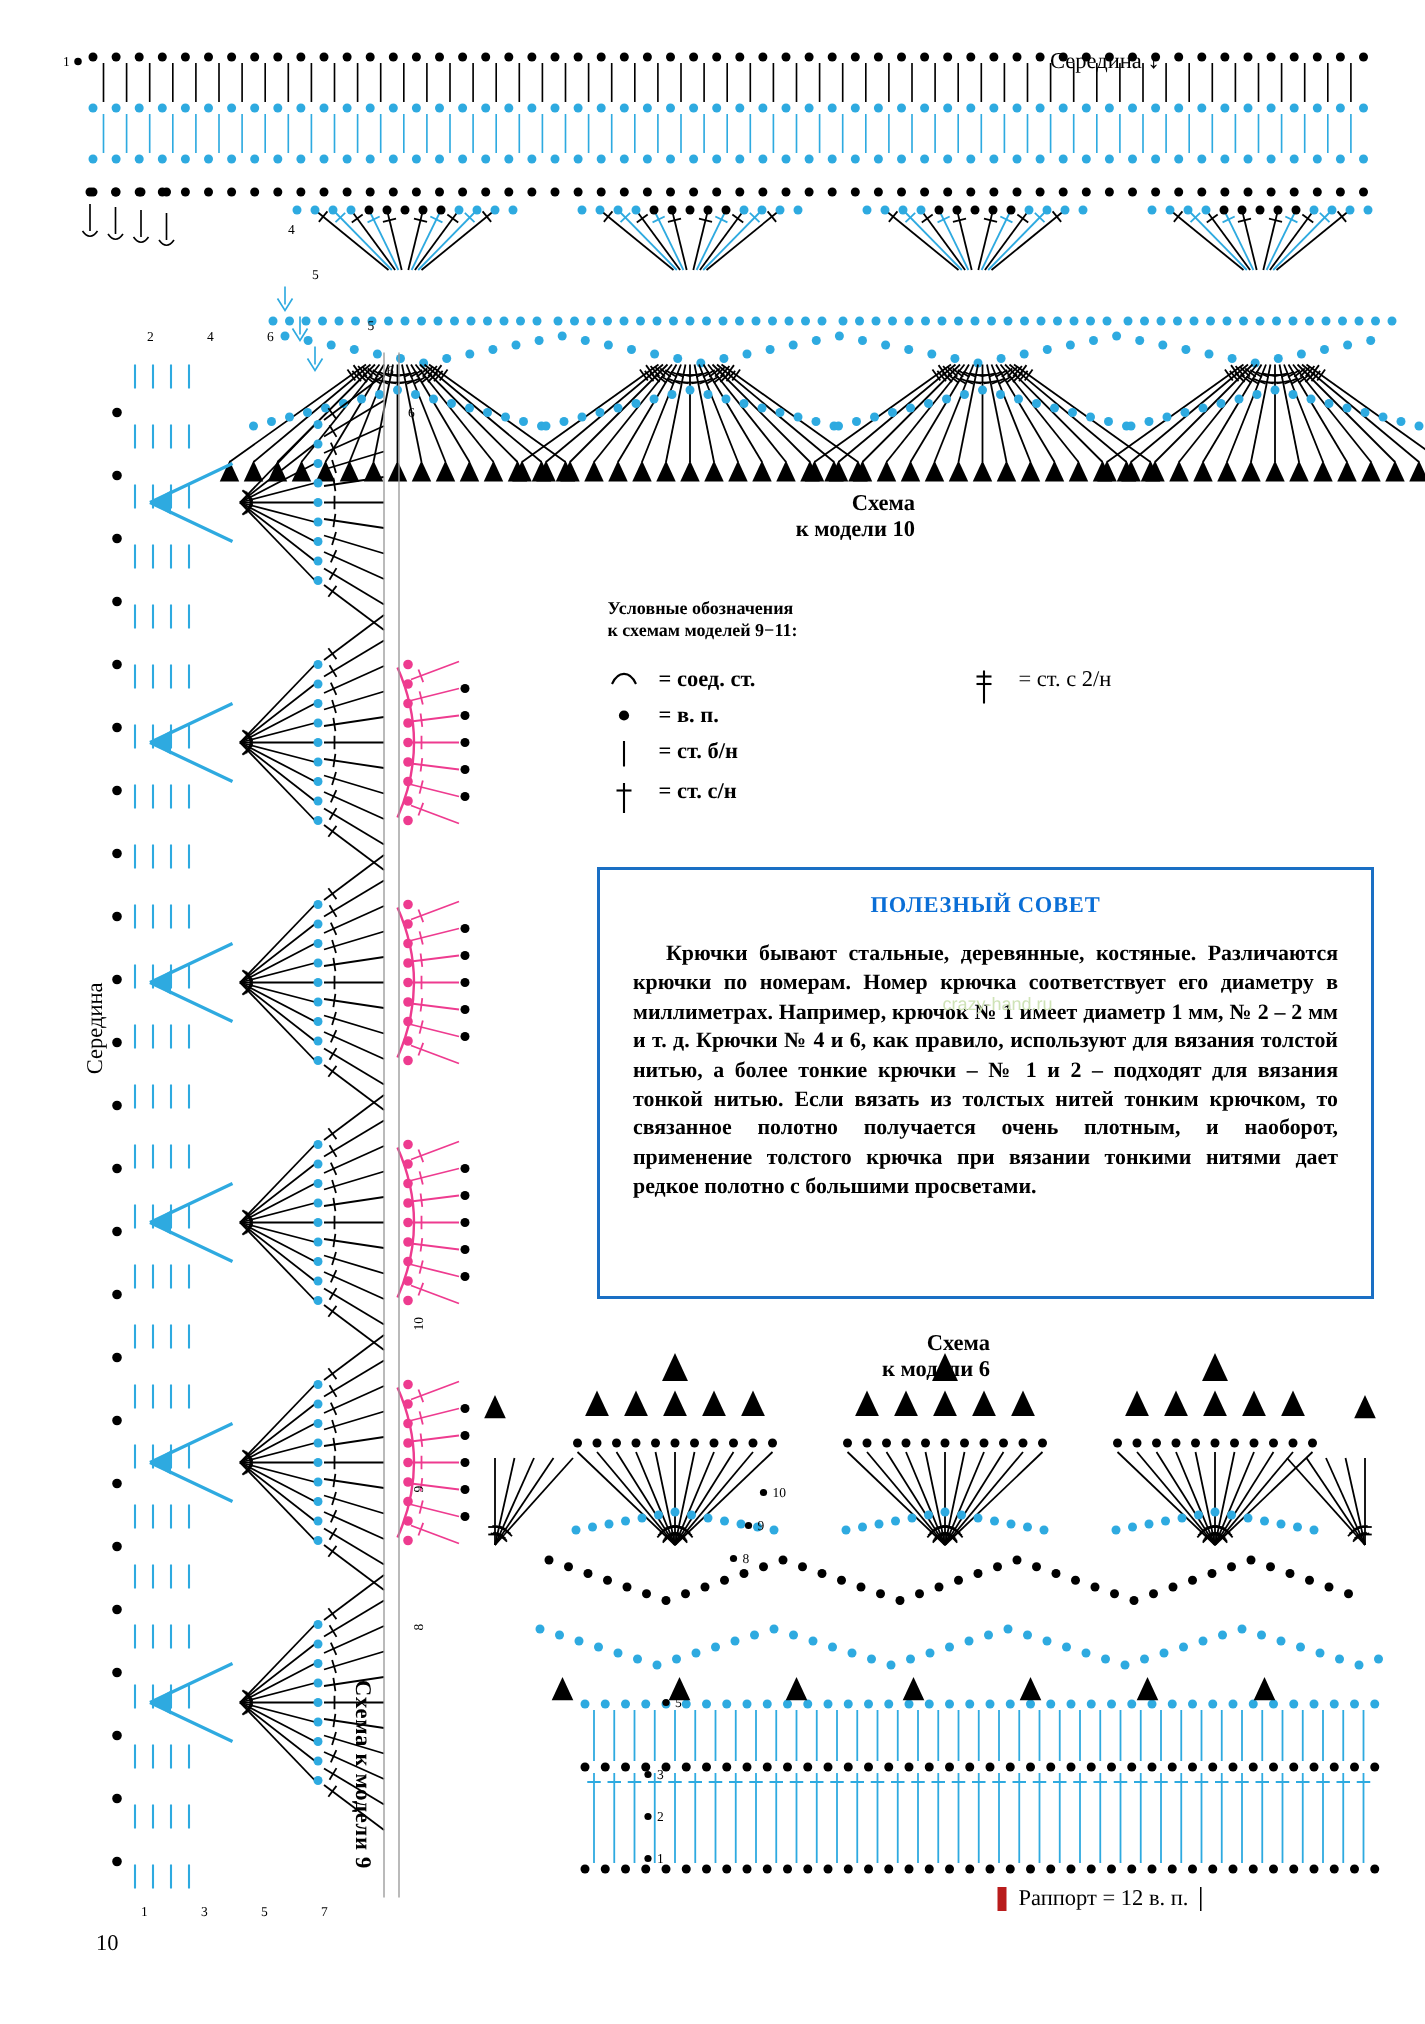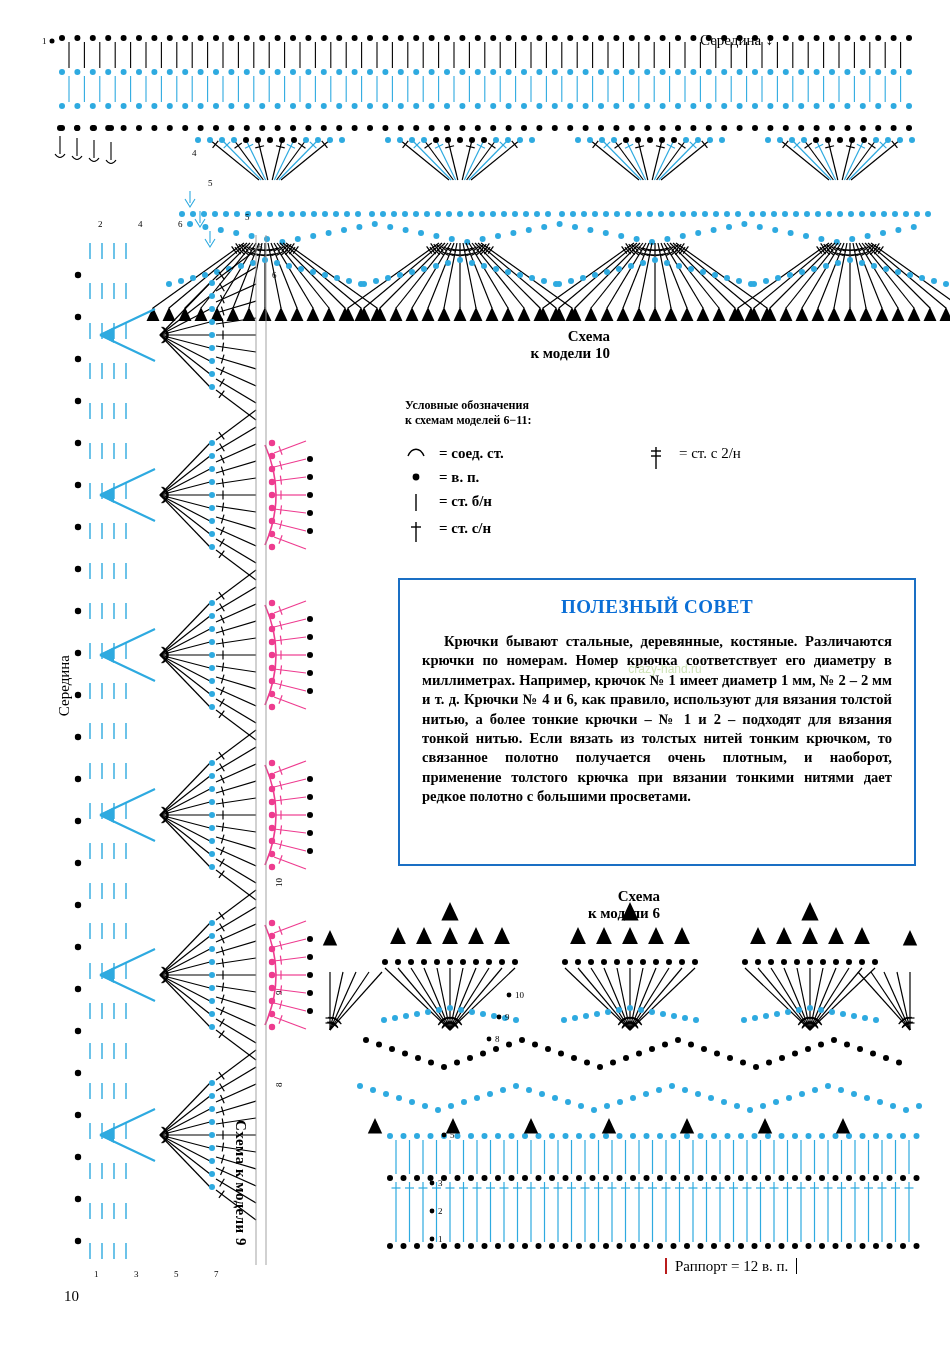--- a/index.html
+++ b/index.html
@@ -31,21 +31,21 @@
   .leg-col{position:absolute;}
   #leg-left{left:0;top:40px;width:190px;font-weight:bold;}
   #leg-right{left:240px;top:40px;width:230px;}
 
   
   #tipbox{
     left:398px;top:578px;width:518px;height:288px;
     border:2px solid #1a6fc4;box-sizing:border-box;background:#fff;
   }
   #tip-title{
-    text-align:center;color:#0a6ed6;font-weight:bold;font-size:19px;
+    text-align:center;color:#0a6ed6;font-weight:bold;font-size:15px;
     margin-top:16px;letter-spacing:.5px;
   }
   #tip-body{
     margin:14px 22px 0 22px;font-size:14.6px;line-height:1.33;
     text-align:justify;text-indent:22px;font-weight:bold;
   }
   #watermark{
     position:absolute;left:8px;top:82px;width:100%;
     text-align:center;color:#cfe3b7;font-size:12px;
     font-family:"Liberation Sans",sans-serif;
@@ -1032,21 +1032,21 @@
       </svg>
   </div>
 
   <div class="abs ttl" id="title10">
     <div>Схема</div>
     <div>к модели 10</div>
   </div>
 
   <div class="abs" id="legend">
     <h4>Условные обозначения</h4>
-    <h4>к схемам моделей 6−11:</h4>
+    <h4>к схемам моделей 9−11:</h4>
 
     <div class="leg-col" id="leg-left">
       <div class="leg-row">
         <span class="leg-sym">
           <svg width="22" height="16" viewBox="0 0 22 16">
               <path d="M3 11 C7 2, 15 2, 19 11" stroke="#000" stroke-width="1.4" fill="none"></path>
             </svg>
         </span>
         <span class="leg-txt">= соед. ст.</span>
       </div>
@@ -2243,18 +2243,18 @@
           <circle cx="102" cy="293" r="2.4" fill="#000"></circle>
           <text x="108" y="324" font-size="9" font-family="Liberation Serif">2</text>
           <circle cx="102" cy="321" r="2.4" fill="#000"></circle>
           <text x="108" y="352" font-size="9" font-family="Liberation Serif">1</text>
           <circle cx="102" cy="349" r="2.4" fill="#000"></circle>
         </g>
       </svg>
   </div>
 
   <div class="abs" id="rapport">
-    <span style="border-left:2px solid #b91c1c;border-right:1px solid #000;padding:0 8px;">Раппорт = 12 в. п.</span>
+    <span style="border-left:6px solid #b91c1c;border-right:1px solid #000;padding:0 8px;">Раппорт = 12 в. п.</span>
   </div>
 
   <div class="abs" id="pageno">10</div>
 
 </div>
 
 </body></html>

